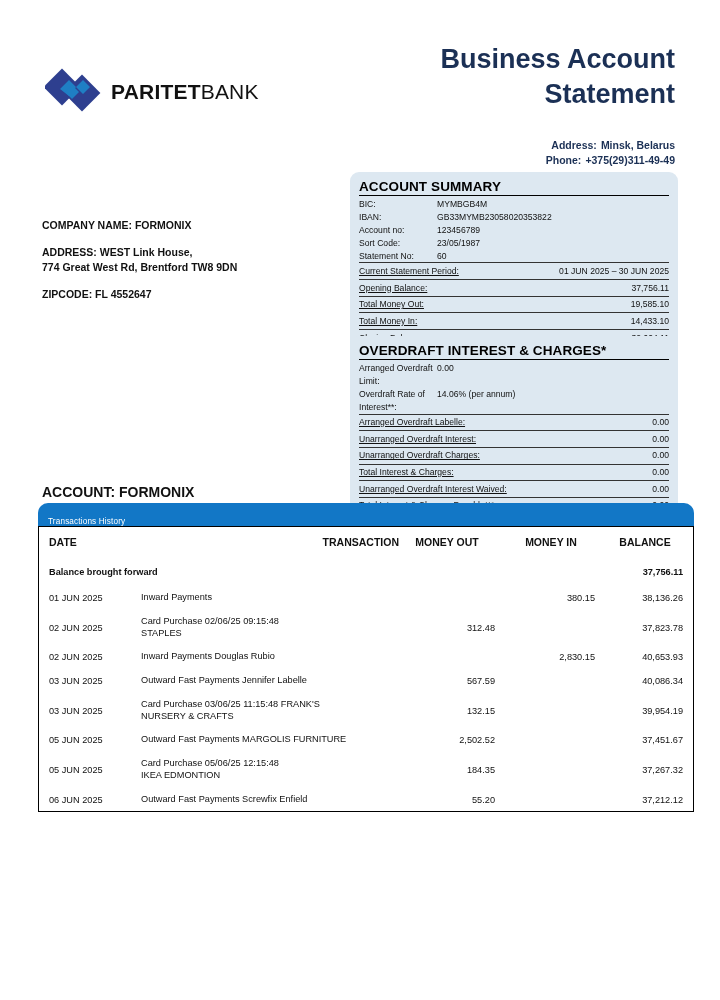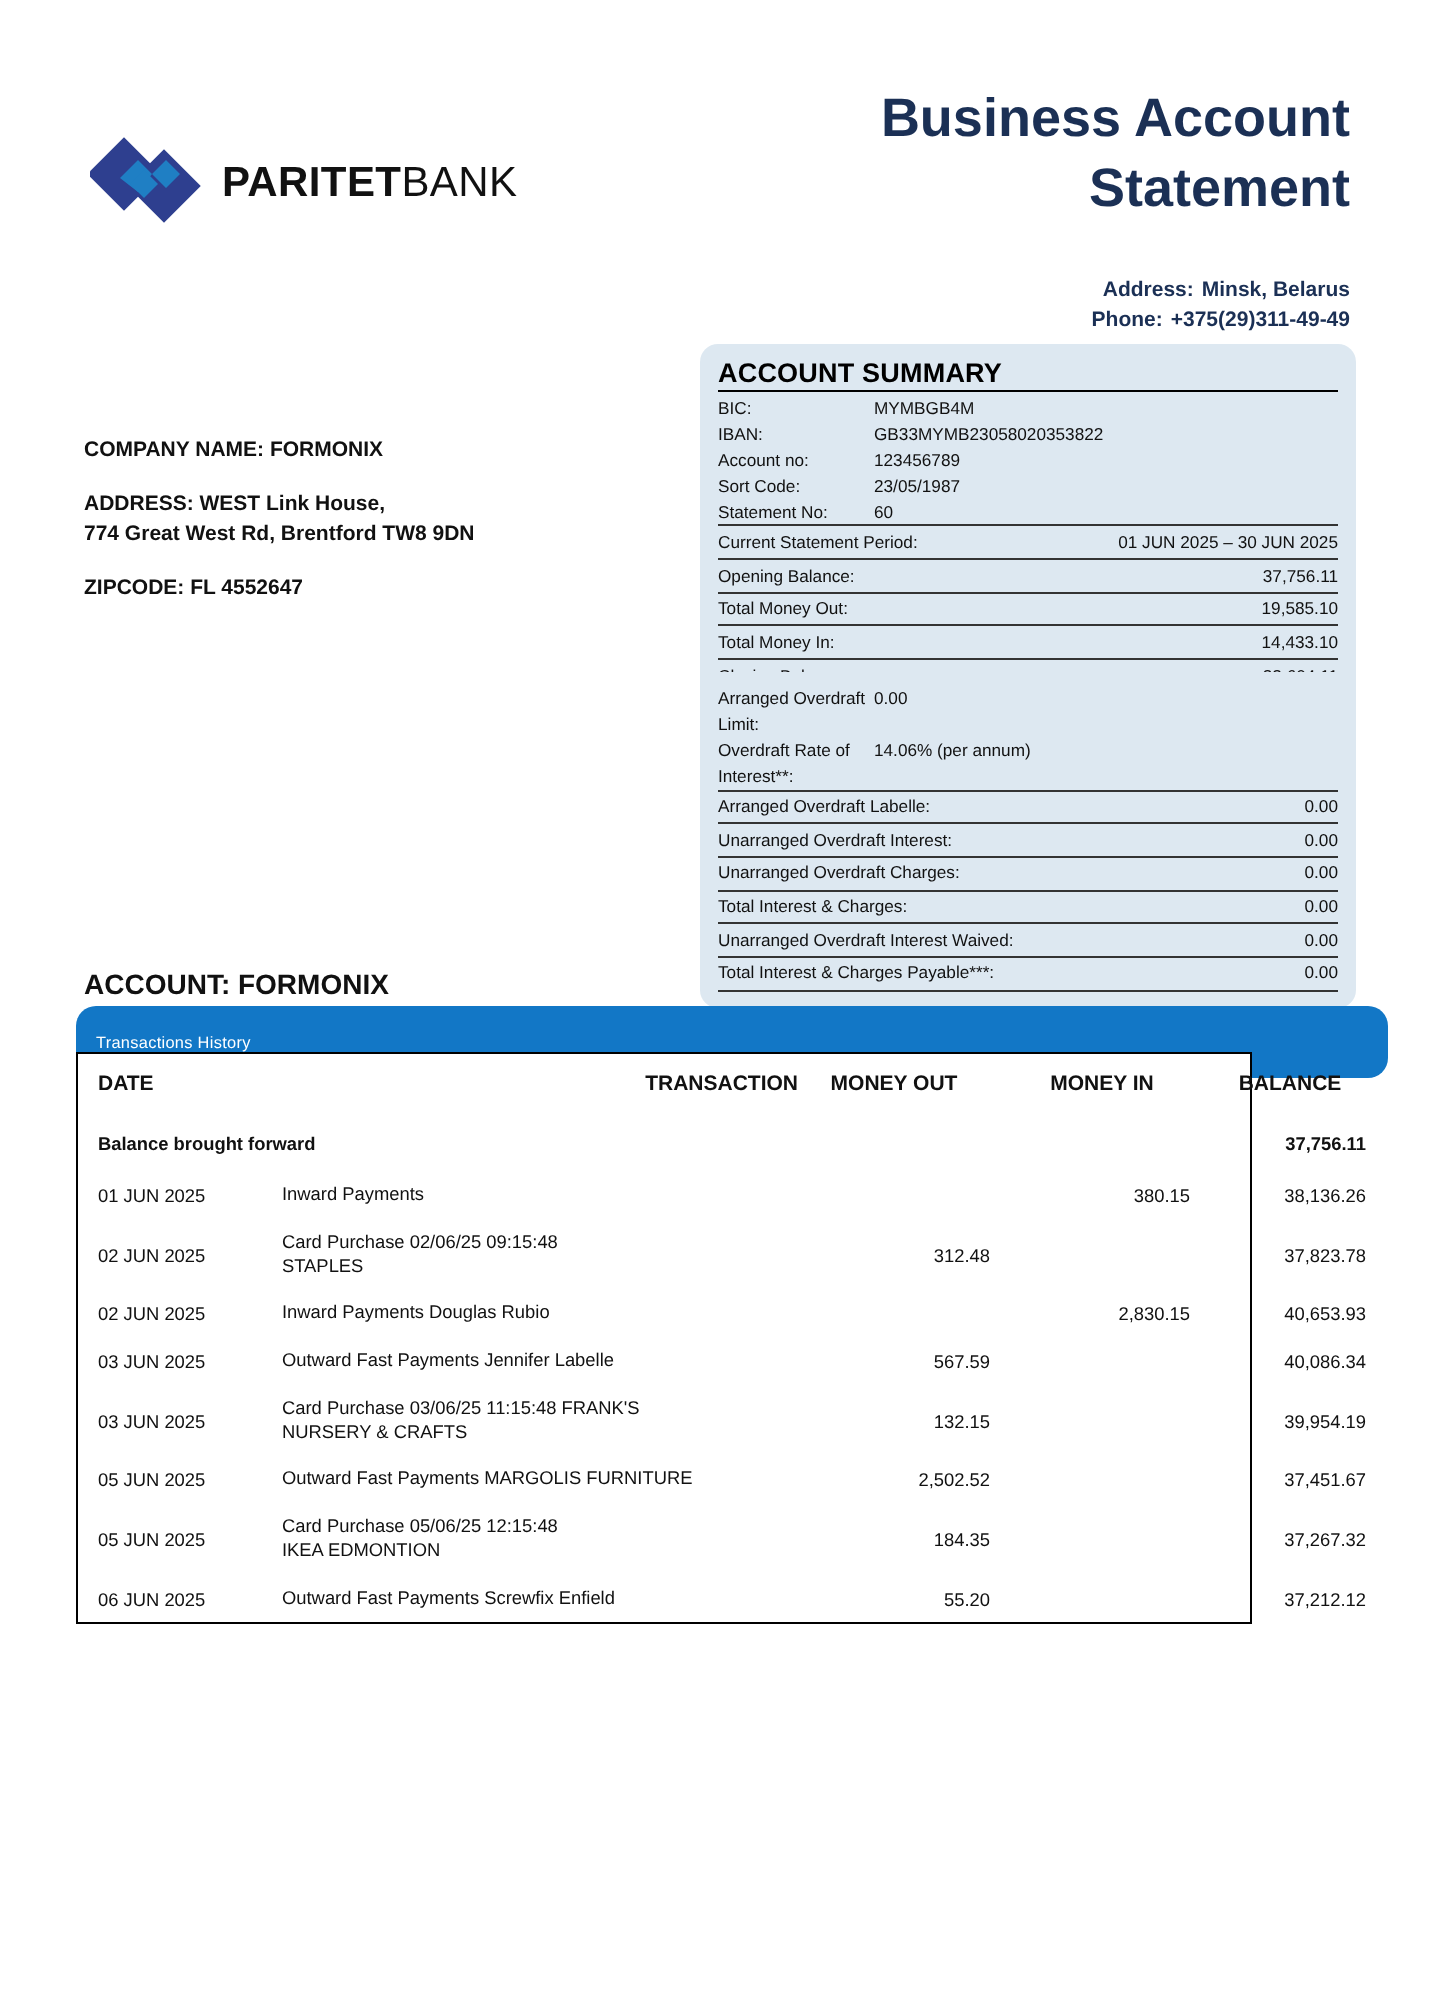--- a/index.html
+++ b/index.html
@@ -104,21 +104,21 @@
     line-height: 1.5;
     color: #111;
   }
   .plain-row .k { flex: 0 0 78px; }
   .plain-row .v { flex: 1 1 auto; text-align: left; }
   .rule-row {
     border-bottom: 0.9px solid #333;
     padding: 1.4px 0 1.4px 0;
   }
   .rule-row.first { border-top: 0.9px solid #333; }
-  .rule-row .k { text-align: right; }
+  .rule-row .k { text-align: right; text-decoration: underline; }
   .rule-row .v { text-align: right; }
 
   
   #account-heading {
     position: absolute;
     left: 42px;
     top: 484px;
     font-size: 14px;
     font-weight: 700;
     color: #111;
@@ -138,21 +138,21 @@
     color: #ffffff;
     font-size: 8.2px;
     letter-spacing: .15px;
   }
 
   
   #tx-table {
     position: absolute;
     left: 38px;
     top: 526px;
-    width: 588px;
+    width: 656px;
     border: 1.3px solid #000;
     box-sizing: border-box;
     background: #fff;
   }
   table.tx {
     width: 100%;
     border-collapse: collapse;
     table-layout: fixed;
   }
   table.tx col.c-date { width: 92px; }
@@ -269,20 +269,21 @@
         <span class="v">14,433.10</span>
       </div>
       <div class="rule-row">
         <span class="k">Closing Balance:</span>
         <span class="v">32,604.11</span>
       </div>
     </div>
 </div>
 
 <div class="panel" id="panel-overdraft">
+  <div class="panel-title">OVERDRAFT INTEREST &amp; CHARGES*</div>
   <div id="overdraft-plain">
       <div class="plain-row">
         <span class="k">Arranged Overdraft Limit:</span>
         <span class="v">0.00</span>
       </div>
       <div class="plain-row">
         <span class="k">Overdraft Rate of Interest**:</span>
         <span class="v">14.06% (per annum)</span>
       </div>
     </div>

